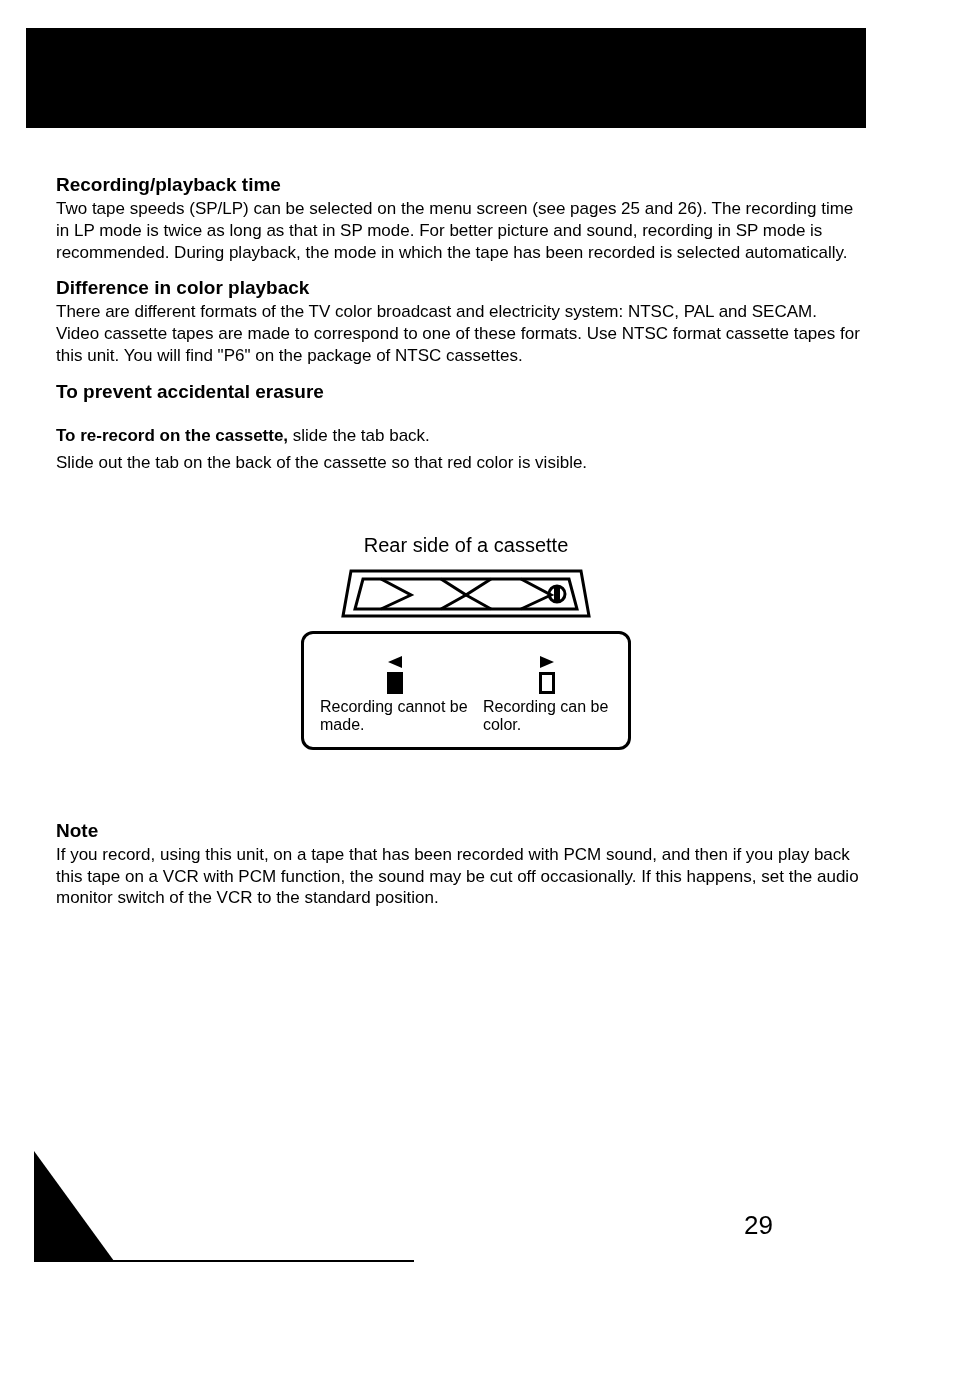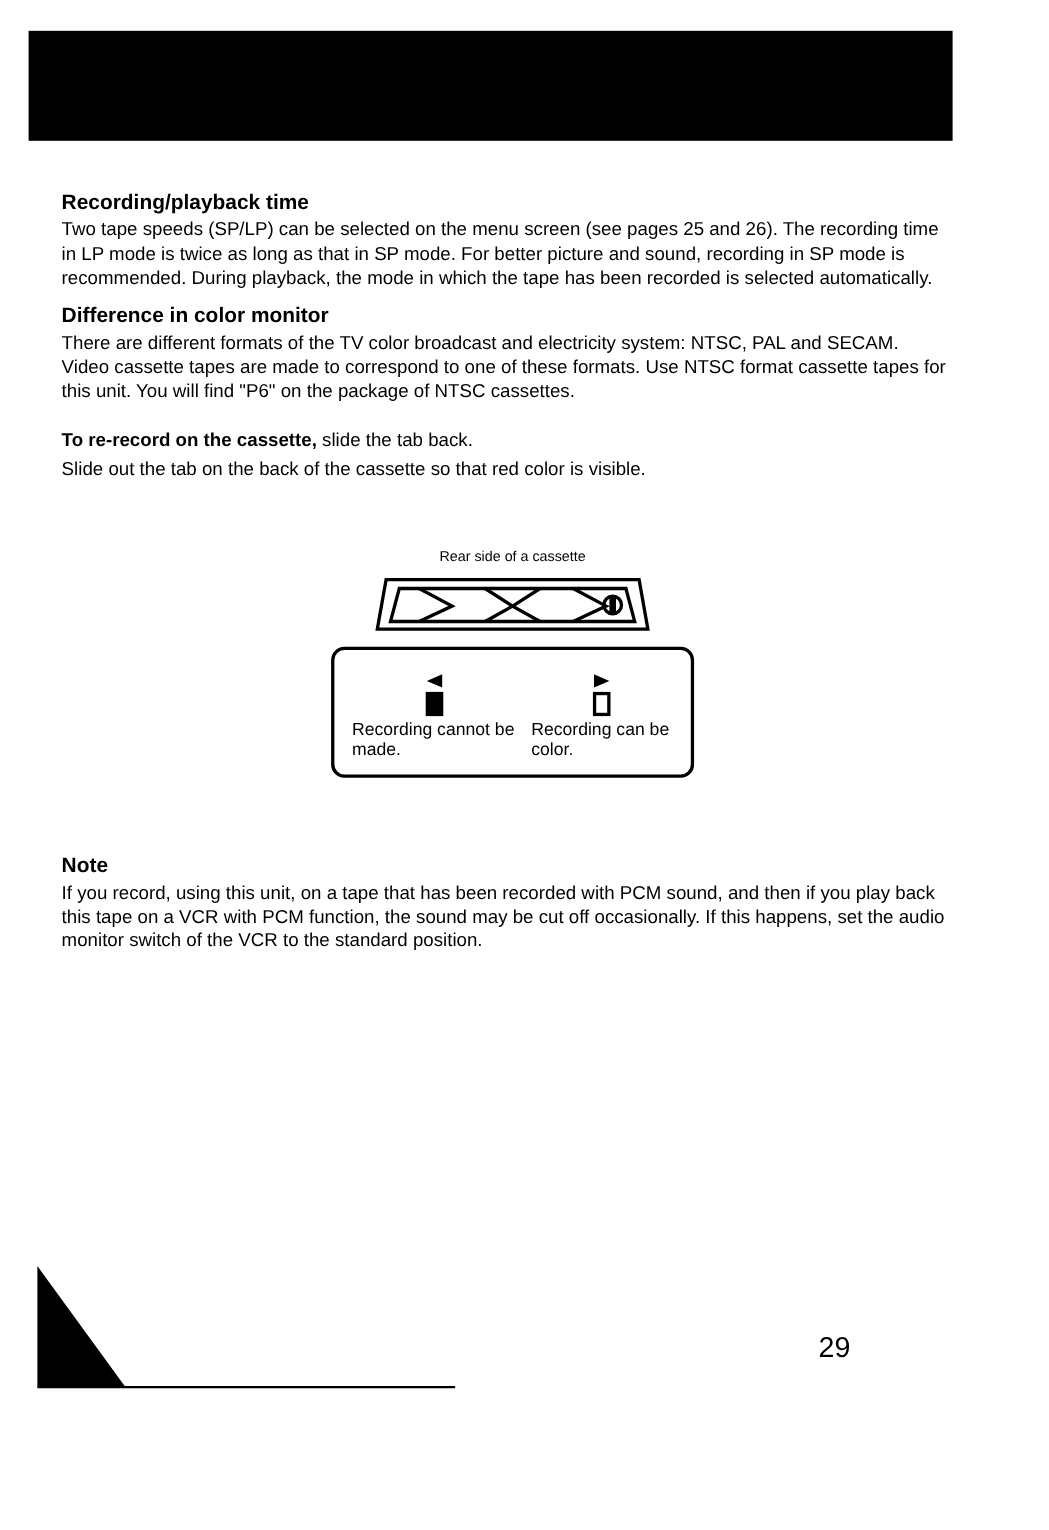--- a/index.html
+++ b/index.html
@@ -50,21 +50,21 @@
     margin-top: 60px;
     width: 100%;
     display: flex;
     justify-content: center;
   }
   .diagram {
     width: 360px;
     text-align: center;
   }
   .dlabel {
-    font-size: 13px;
+    font-size: 20px;
     margin-bottom: 4px;
   }
   .cassette {
     margin: 0 auto 6px auto;
     width: 250px;
   }
   .statesbox {
     border: 3px solid #000;
     border-radius: 12px;
     padding: 14px 16px 12px 16px;
@@ -133,23 +133,24 @@
 
 <div class="page">
 
   <div class="blackbar"></div>
 
   <div class="content">
 
     <div class="h">Recording/playback time</div>
     <p class="p">Two tape speeds (SP/LP) can be selected on the menu screen (see pages 25 and 26). The recording time in LP mode is twice as long as that in SP mode. For better picture and sound, recording in SP mode is recommended. During playback, the mode in which the tape has been recorded is selected automatically.</p>
 
-    <div class="h">Difference in color monitor</div>
+    <div class="h">Difference in color playback</div>
     <p class="p">There are different formats of the TV color broadcast and electricity system: NTSC, PAL and SECAM. Video cassette tapes are made to correspond to one of these formats. Use NTSC format cassette tapes for this unit. You will find "P6" on the package of NTSC cassettes.</p>
 
+    <div class="h">To prevent accidental erasure</div>
     <p class="p" style="margin-top:22px">
       <span class="boldrun">To re-record on the cassette,</span><span> slide the tab back.</span>
     </p>
 
     <p class="p">Slide out the tab on the back of the cassette so that red color is visible.</p>
 
     <div class="diagram-wrap">
       <div class="diagram">
         <div class="dlabel">Rear side of a cassette</div>
 

